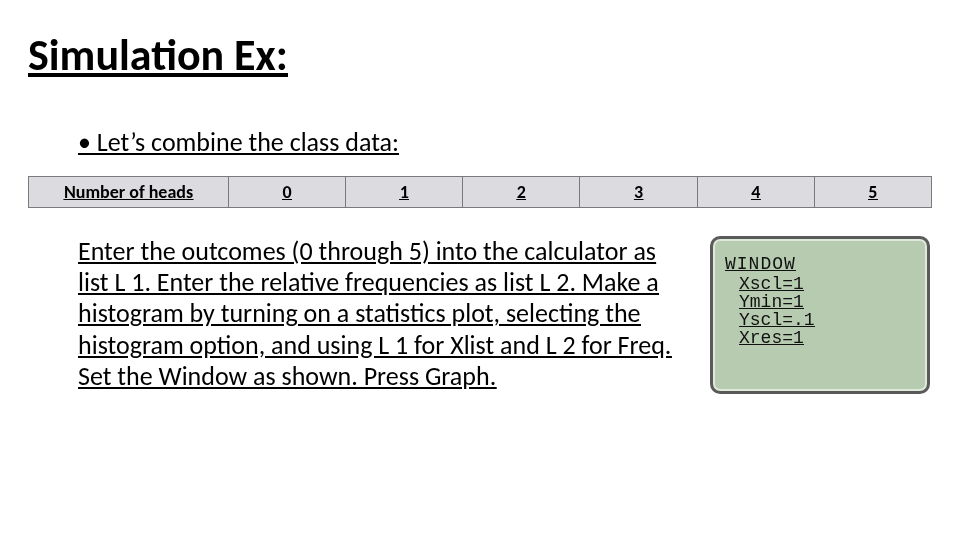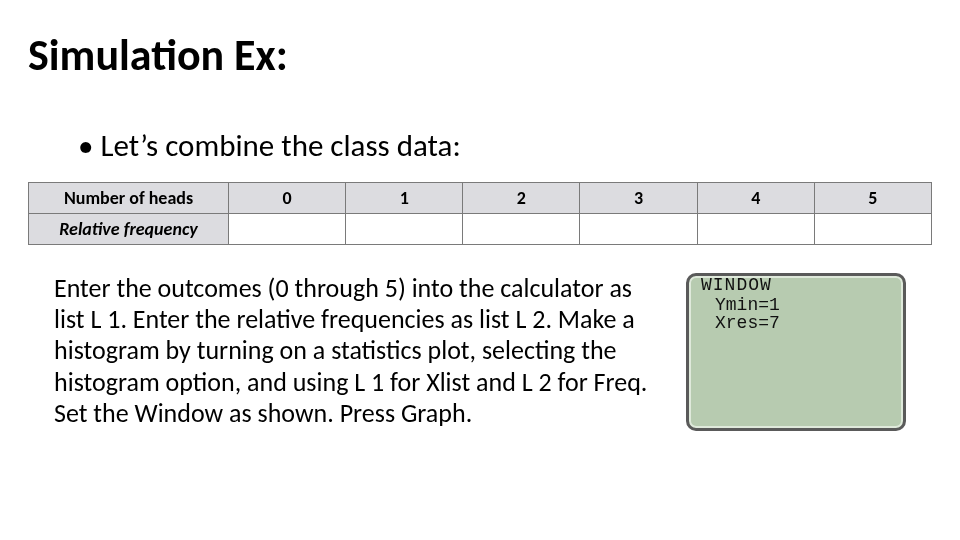--- a/index.html
+++ b/index.html
@@ -1,30 +1,30 @@
 <!DOCTYPE html>
 <html><head>
 <meta charset="utf-8">
 <style>
-  * { box-sizing: border-box; margin: 0; padding: 0; }
+  * { box-sizing: border-box; margin: 0; padding: 0; text-decoration: underline; }
   html, body { width: 960px; height: 540px; background: #fff; font-family: Calibri, "Segoe UI", Arial, sans-serif; color: #000; }
   .slide { position: relative; width: 960px; height: 540px; padding: 28px 28px 0 28px; }
   .title { font-size: 44px; font-weight: 700; letter-spacing: 0px; margin-bottom: 28px; }
-  .bullet { font-size: 31px; font-weight: 400; margin-left: 50px; margin-bottom: 18px; margin-top: 44px; }
+  .bullet { font-size: 26px; font-weight: 400; margin-left: 50px; margin-bottom: 18px; margin-top: 44px; }
   .bullet::before { content: "• "; }
   table { border-collapse: collapse; width: 100%; margin-bottom: 28px; }
   th, td { border: 1px solid #7a7a7a; font-size: 18px; text-align: center; }
   th { background: #dcdce0; font-weight: 700; height: 30px; padding: 4px 10px; }
   td { height: 30px; }
   .row-hdr { background: #dcdce0; font-weight: 700; font-style: normal; }
   .row-hdr.ital { font-style: italic; }
   .col0 { width: 200px; }
-  .lower { display: flex; gap: 22px; align-items: flex-start; margin-left: 26px; margin-right: 0; }
+  .lower { display: flex; gap: 22px; align-items: flex-start; margin-left: 50px; margin-right: 0; }
   .para { font-size: 26px; line-height: 1.2; max-width: 610px; }
-  .calc { width: 220px; height: 158px; border: 3px solid #5a5a5a; border-radius: 10px; background: #b7cbb0; padding: 0 12px; font-family: "Courier New", monospace; font-size: 18px; line-height: 1.0; color: #111; box-shadow: inset 0 0 0 2px #dfe9db; position: relative; }
+  .calc { width: 220px; height: 158px; border: 3px solid #5a5a5a; border-radius: 10px; background: #b7cbb0; padding: 16px 12px; font-family: "Courier New", monospace; font-size: 18px; line-height: 1.0; color: #111; box-shadow: inset 0 0 0 2px #dfe9db; position: relative; }
   .calc .hdr { letter-spacing: 1px; margin-bottom: 2px; }
   .calc .ln { padding-left: 14px; font-family: "Courier New", monospace; letter-spacing: 0px; }
 </style>
 </head>
 <body>
 
 <div class="slide">
 
   <div class="title">Simulation Ex:</div>
 
@@ -34,34 +34,27 @@
     <tbody>
         <tr>
       <th class="col0 row-hdr">Number of heads</th>
       <th>0</th>
       <th>1</th>
       <th>2</th>
       <th>3</th>
       <th>4</th>
       <th>5</th>
     </tr>
-    <tr>
-      <th class="row-hdr ital">Relative frequency</th>
-      <td></td>
-      <td></td>
-      <td></td>
-      <td></td>
-      <td></td>
-      <td></td>
-    </tr>
   </tbody>
     </table>
 
   <div class="lower">
     <div class="para">Enter the outcomes (0 through 5) into the calculator as list L 1. Enter the relative frequencies as list L 2. Make a histogram by turning on a statistics plot, selecting the histogram option, and using L 1 for Xlist and L 2 for Freq. Set the Window as shown. Press Graph.</div>
     <div class="calc">
       <div class="hdr">WINDOW</div>
+      <div class="ln">Xscl=1</div>
       <div class="ln">Ymin=1</div>
-      <div class="ln">Xres=7</div>
+      <div class="ln">Yscl=.1</div>
+      <div class="ln">Xres=1</div>
     </div>
   </div>
 
 </div>
 
 </body></html>

